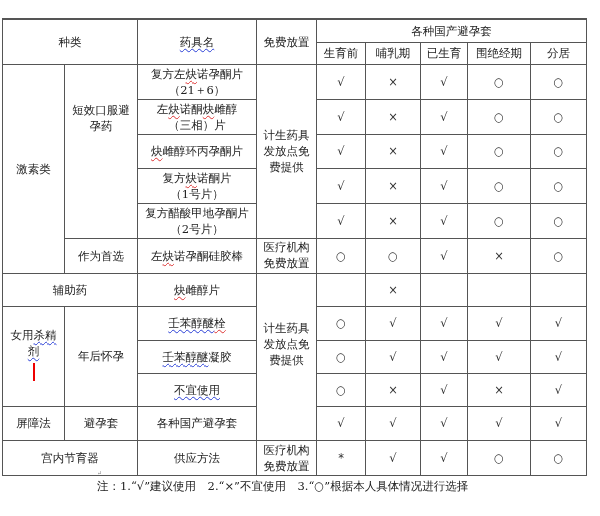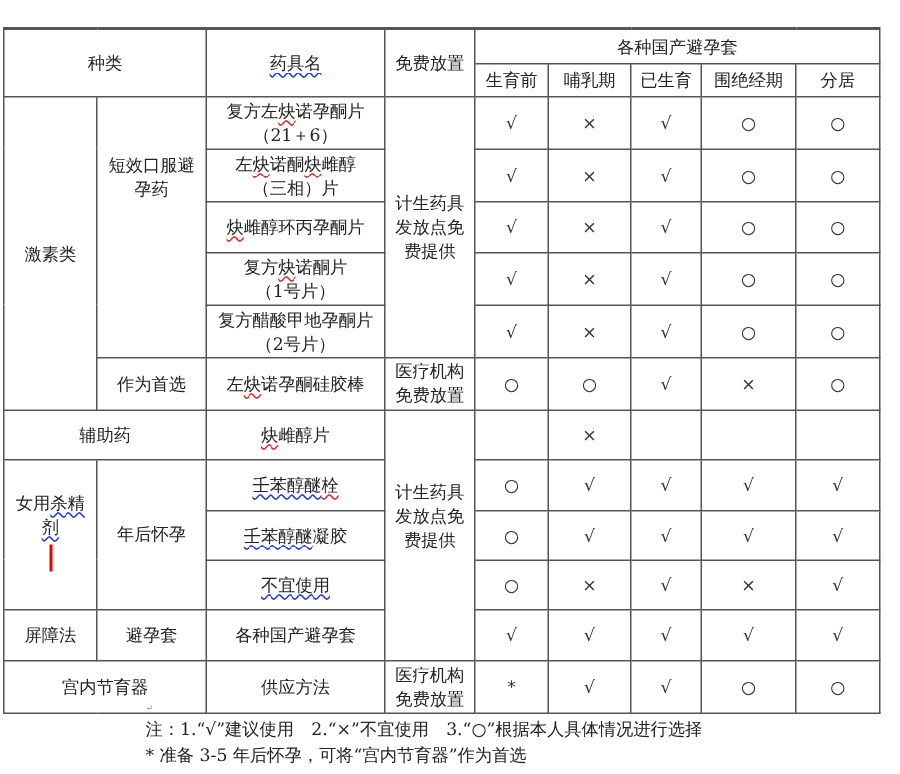--- a/index.html
+++ b/index.html
@@ -188,14 +188,13 @@
     <td class="sym">√</td>
     <td class="sym">○</td>
     <td class="sym">○</td>
   </tr>
 </tbody>
   </table>
 
 <div class="notes">
   <span class="blank">↵</span>
   <div style="margin-top:8px">注：1.“√”建议使用　2.“×”不宜使用　3.“○”根据本人具体情况进行选择</div>
-  <div>* 准备 3-5 年后怀孕，可将“宫内节育器”作为首选</div>
 </div>
 
 </body></html>

